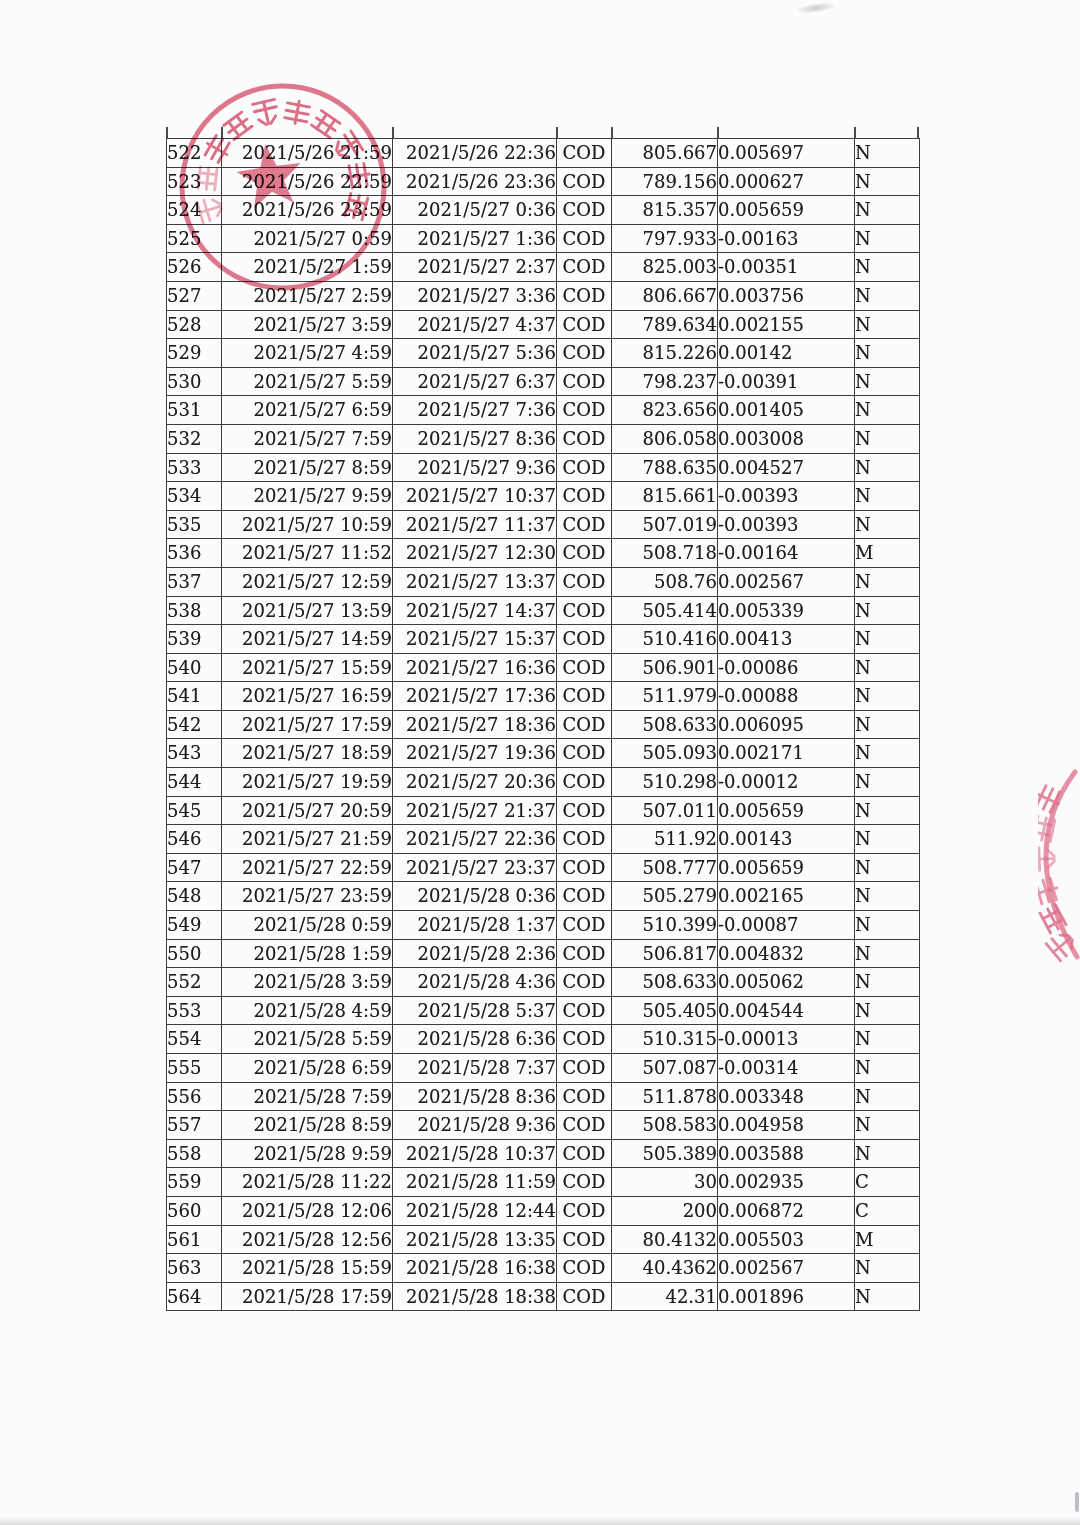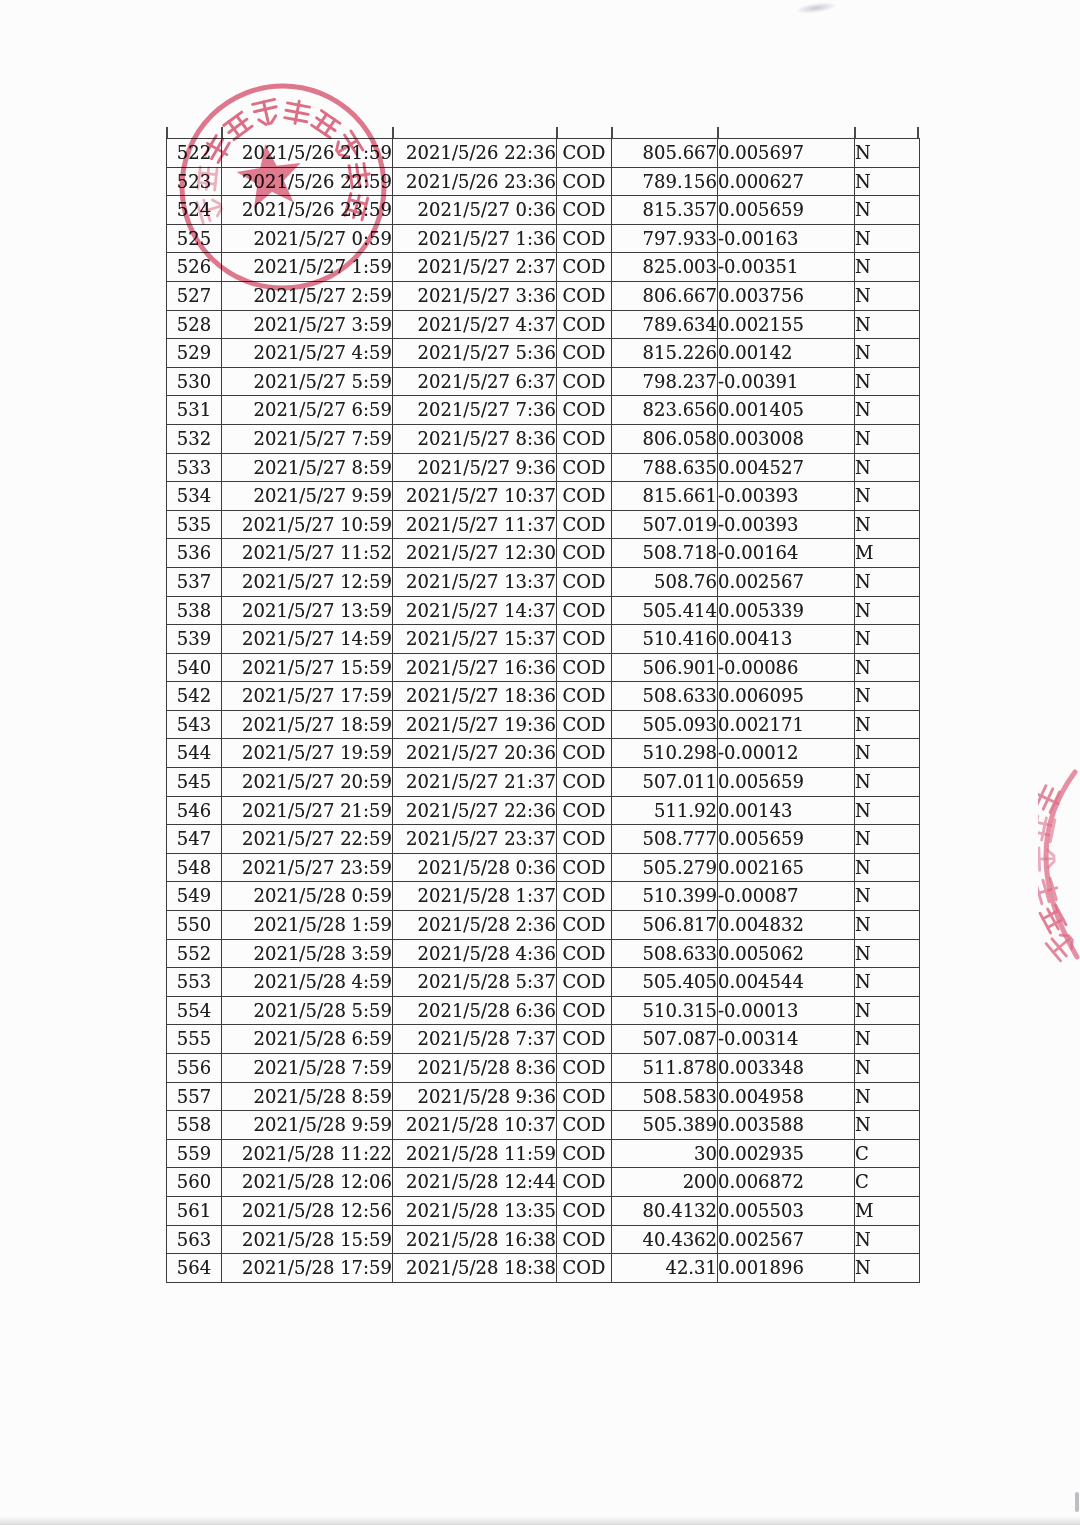--- a/index.html
+++ b/index.html
@@ -15,21 +15,21 @@
   }
   table.datatable td{
     border:1.6px solid #3d3d3d;
     height:27.6px;padding:0;
     font-size:18px;color:#1e1e1e;line-height:27.6px;
     white-space:nowrap;overflow:hidden;
     text-shadow:0 0 0.6px rgba(40,40,40,.55);
   }
   .w0{width:55px}.w1{width:171px}.w2{width:164px}.w3{width:55px}
   .w4{width:106px}.w5{width:137px}.w6{width:65px}
-  td.col0{text-align:center;padding-right:7px}
+  td.col0{text-align:left;padding-right:7px}
   td.col1{text-align:right;padding-right:12px}
   td.col2{text-align:right;padding-right:9px}
   td.col3{text-align:center;padding-left:10px}
   td.col4{text-align:right;padding-right:7px}
   td.col5{text-align:left;padding-right:9px}
   td.col6{text-align:left;padding-left:9px}
   
   .stubs{position:absolute;left:166px;top:127px;width:753px;height:11px;}
   .stubs span{position:absolute;top:0;width:1.6px;height:11px;background:#4a4a4a;display:block;}
   
@@ -241,20 +241,29 @@
           <td class="col5">0.00413</td>
           <td class="col6">N</td>
         </tr>
         <tr>
           <td class="col0">540</td>
           <td class="col1">2021/5/27 15:59</td>
           <td class="col2">2021/5/27 16:36</td>
           <td class="col3">COD</td>
           <td class="col4">506.901</td>
           <td class="col5">-0.00086</td>
+          <td class="col6">N</td>
+        </tr>
+        <tr>
+          <td class="col0">541</td>
+          <td class="col1">2021/5/27 16:59</td>
+          <td class="col2">2021/5/27 17:36</td>
+          <td class="col3">COD</td>
+          <td class="col4">511.979</td>
+          <td class="col5">-0.00088</td>
           <td class="col6">N</td>
         </tr>
         <tr>
           <td class="col0">542</td>
           <td class="col1">2021/5/27 17:59</td>
           <td class="col2">2021/5/27 18:36</td>
           <td class="col3">COD</td>
           <td class="col4">508.633</td>
           <td class="col5">0.006095</td>
           <td class="col6">N</td>

